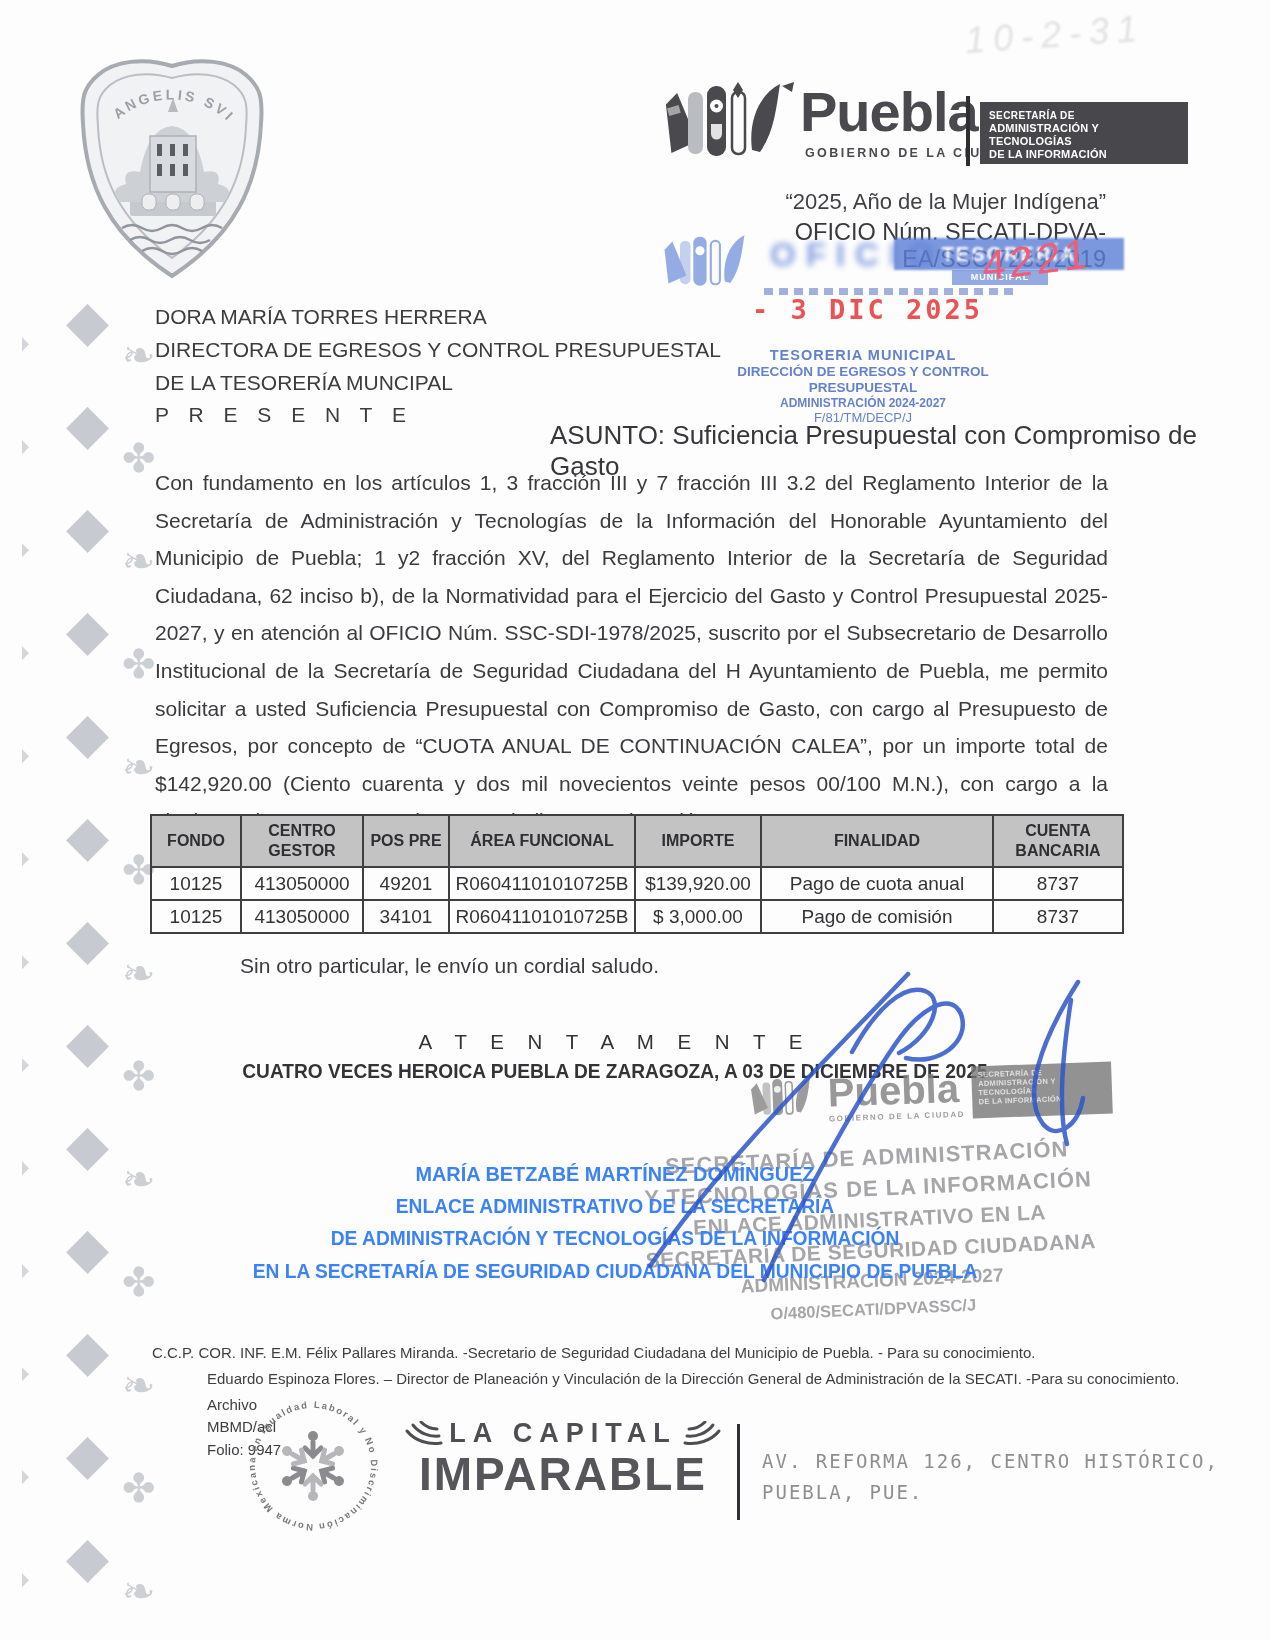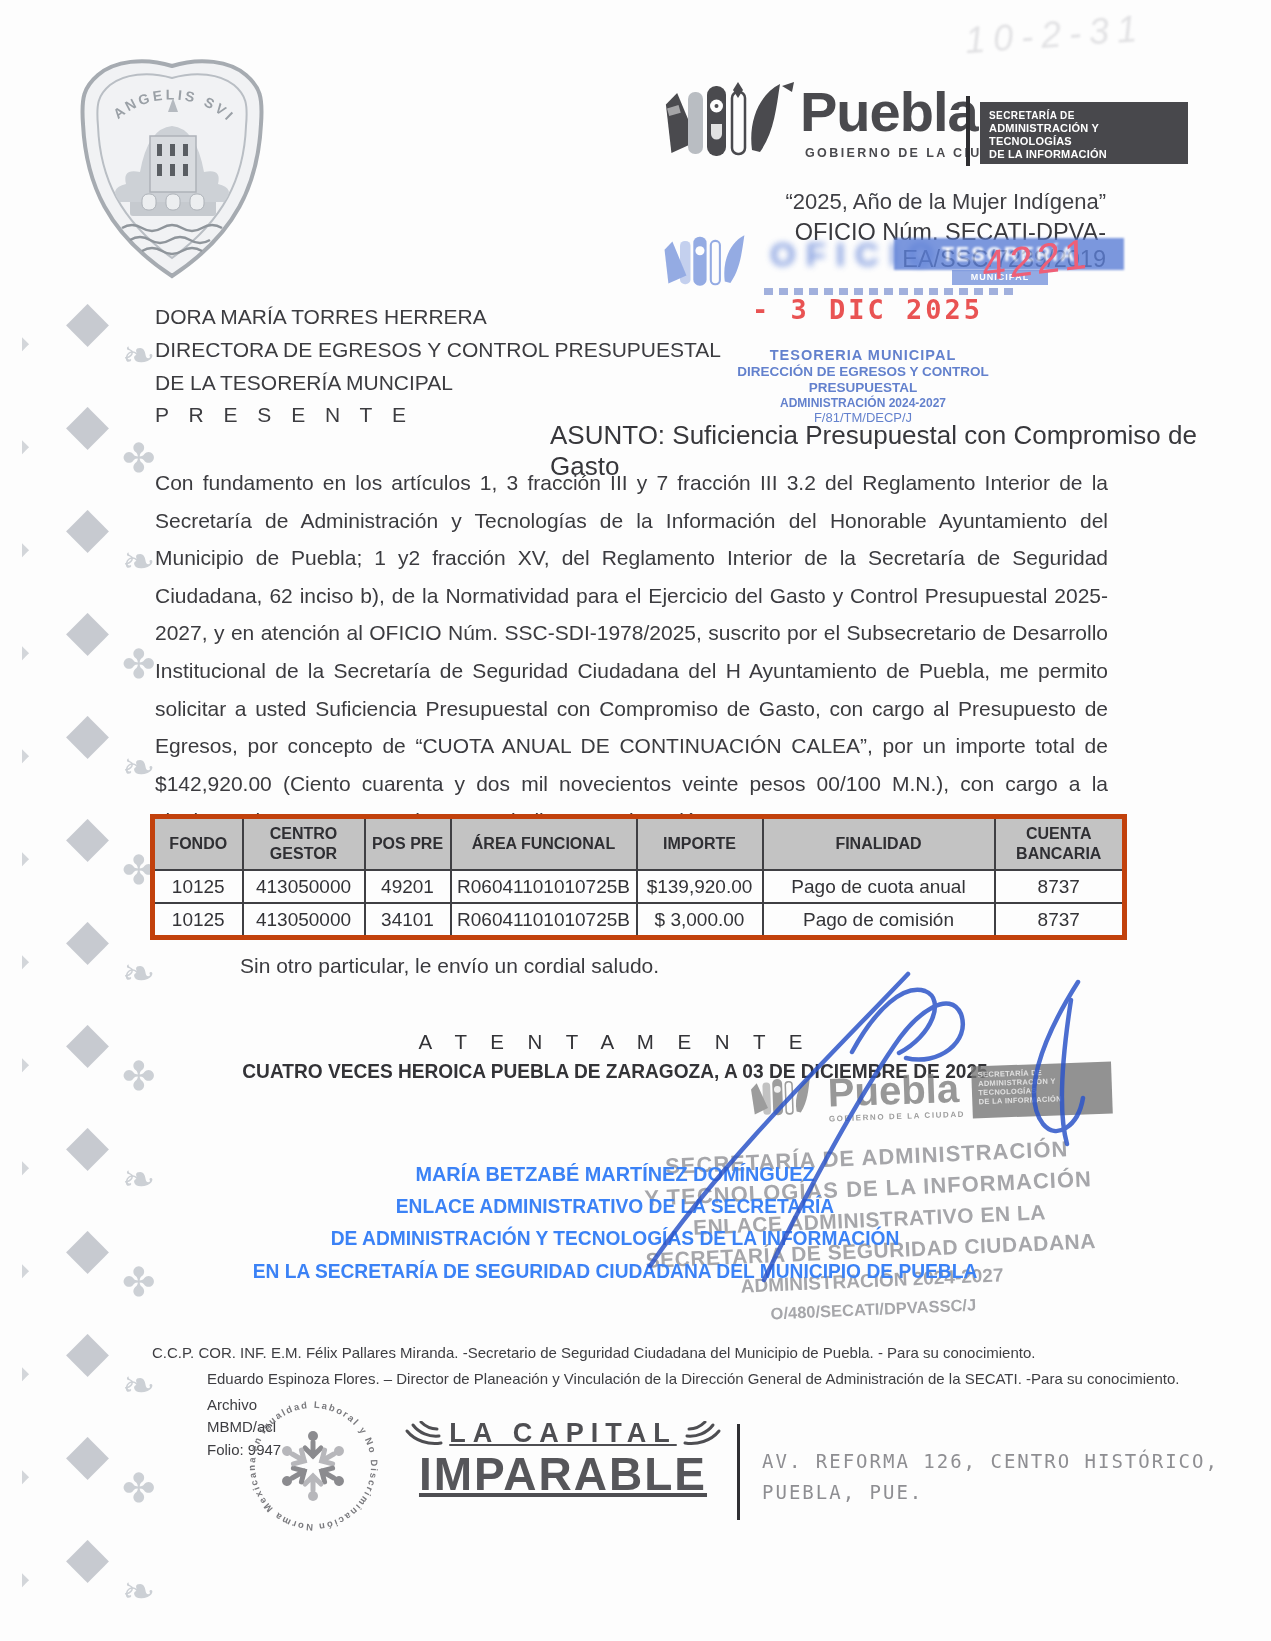--- a/index.html
+++ b/index.html
@@ -58,21 +58,21 @@
   .recipient{left:155px;top:301px;font-size:21px;line-height:32.8px;color:#3c3c40;}
   .presente{letter-spacing:7px;}
 
   .subject{left:550px;top:420px;font-size:26px;color:#37373b;}
 
   .bodytext{left:155px;top:464px;width:953px;font-size:21px;line-height:37.6px;text-align:justify;color:#3b3b3f;}
   .bodytext b{font-weight:400;}
 
   table.budget{position:absolute;left:150px;top:814px;border-collapse:collapse;table-layout:fixed;}
   table.budget th,table.budget td{border:2px solid #3f3f43;text-align:center;vertical-align:middle;padding:0 4px;}
-  table.budget{border:5px solid #c2410c;}
+  table.budget{border:1px solid #c2410c;}
   table.budget th{background:#c3c3c3;font-size:16px;font-weight:700;color:#2f2f33;height:50px;line-height:20px;}
   table.budget td{font-size:19px;height:31px;color:#333337;}
 
   .closing{left:240px;top:954px;font-size:21px;color:#3b3b3f;}
 
   .atent{left:340px;top:1030px;width:550px;text-align:center;font-size:20.5px;letter-spacing:9px;color:#333337;}
   .placedate{left:205px;top:1060px;width:820px;text-align:center;font-size:19.5px;font-weight:700;color:#333337;transform:scaleX(.98);}
 
   .graystamp-logo{left:742px;top:1068px;display:flex;align-items:center;gap:8px;transform:rotate(-2deg);opacity:.8;filter:grayscale(1) contrast(.85);}
   .gs-word{font-size:40px;font-weight:700;color:#7c7f84;line-height:1;}
@@ -92,21 +92,21 @@
 
   .ccp{color:#3e3e42;font-size:15px;line-height:26px;}
   .ccp1{left:152px;top:1340px;}
   .ccp2{left:207px;top:1366px;}
   .ccp3{left:207px;top:1392px;}
   .ccp4{left:207px;top:1414px;}
   .ccp5{left:207px;top:1437px;}
 
   .eqbadge{left:243px;top:1396px;}
 
-  .capital{left:398px;top:1418px;width:330px;text-align:center;color:#4e4e52;text-decoration:underline;}
+  .capital{left:398px;top:1418px;width:330px;text-align:center;color:#4e4e52;}
   .cap-row{display:flex;align-items:center;justify-content:center;gap:6px;}
   .cap-top{font-size:27px;font-weight:700;letter-spacing:7px;}
   .cap-bottom{font-size:46px;font-weight:800;letter-spacing:2px;color:#56565a;line-height:1;margin-top:2px;}
 
   .fdivider{left:737px;top:1424px;width:3px;height:96px;background:#2f2f33;}
   .address{left:762px;top:1446px;font-family:"DejaVu Sans Mono",monospace;font-size:19px;letter-spacing:2px;color:#8e8e92;line-height:31px;}
 
   .sig-svg{left:0;top:0;pointer-events:none;}
 </style>
 </head>

